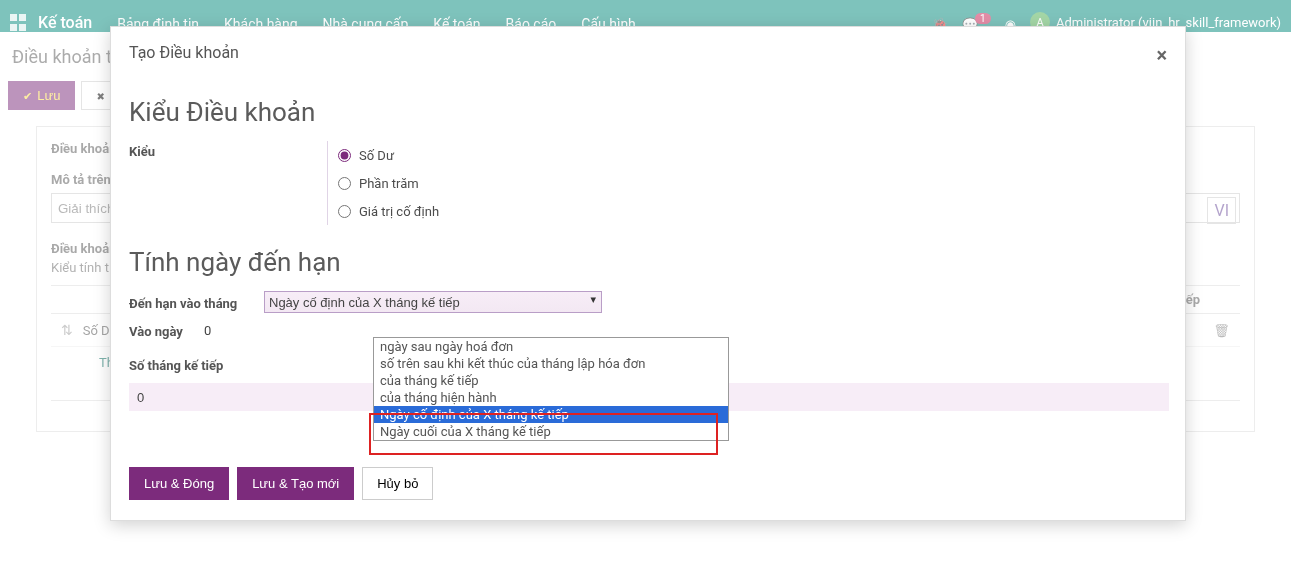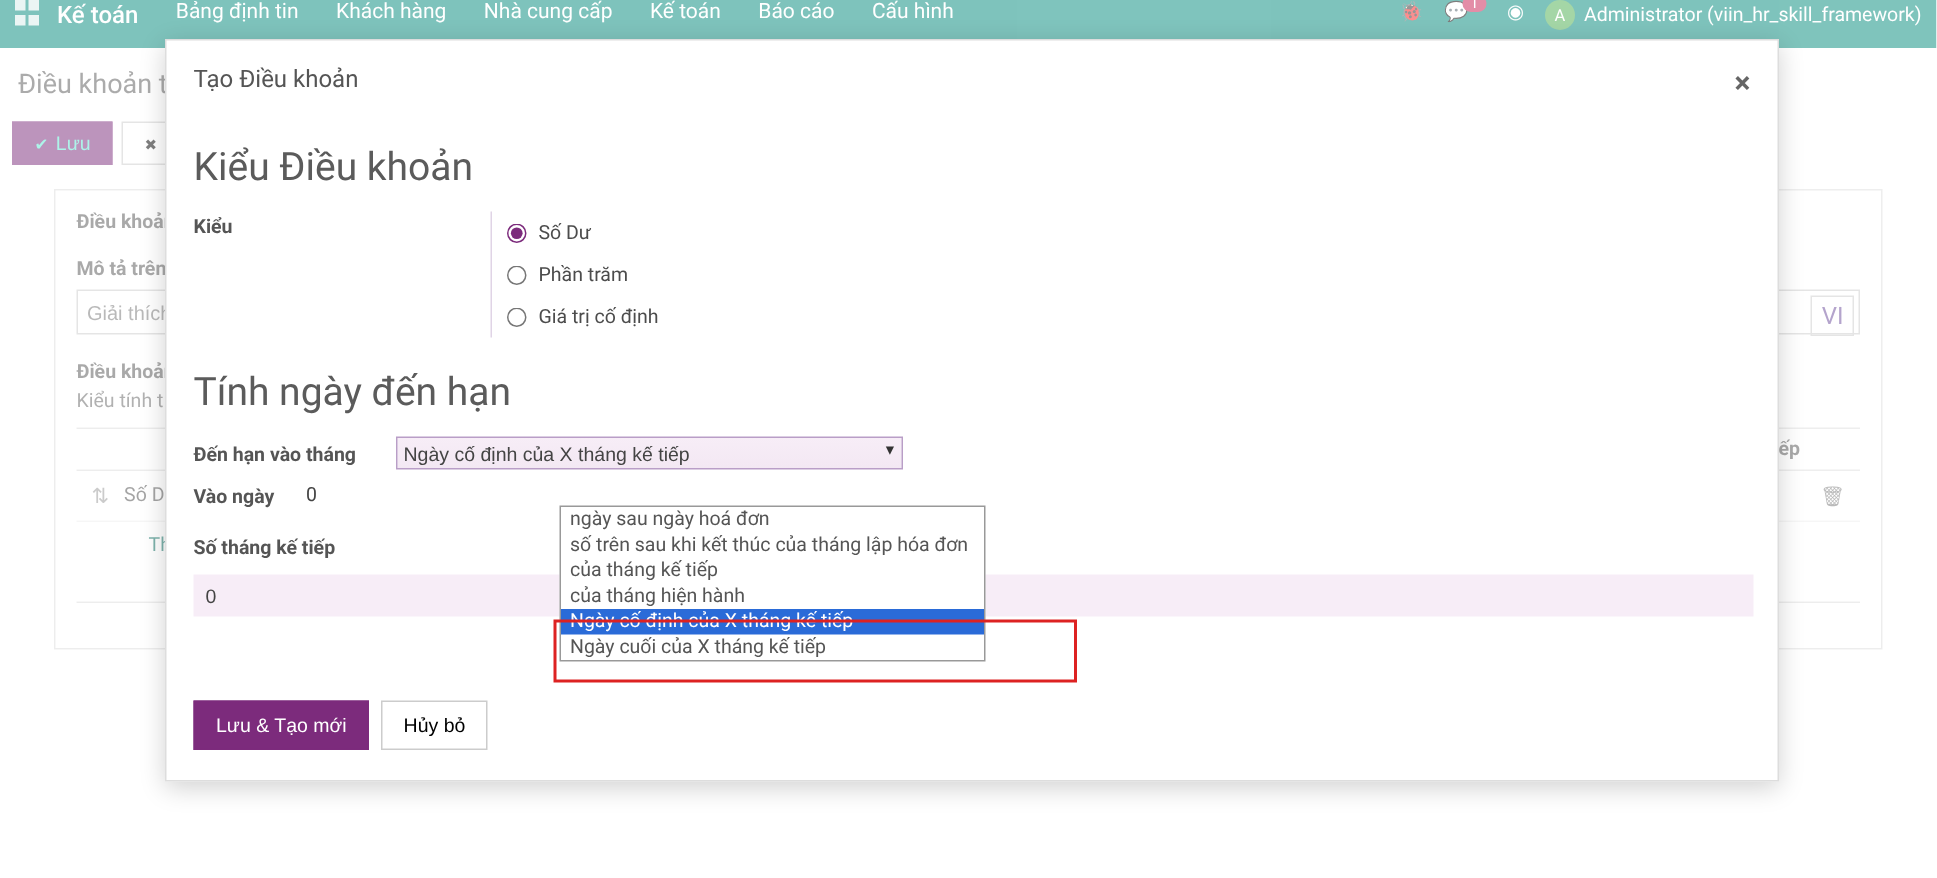--- a/index.html
+++ b/index.html
@@ -1,34 +1,34 @@
 <!DOCTYPE html>
 <html><head>
 <meta charset="utf-8">
 <style>
 * { box-sizing: border-box; margin: 0; padding: 0; }
 body { font-family: -apple-system, BlinkMacSystemFont, "Segoe UI", Roboto, sans-serif; font-size: 13px; color: #4c4c4c; background: #fff; width: 1291px; height: 585px; overflow: hidden; position: relative; }
 
 
-.topnav { background: #00897b; height: 32px; display: flex; align-items: flex-start; padding: 0 10px; color: #fff; opacity: 0.5; }
+.topnav { background: #00897b; height: 32px; display: flex; align-items: flex-end; padding: 0 10px; color: #fff; opacity: 0.5; }
 .topnav .apps-icon { width: 18px; height: 18px; display: inline-flex; flex-wrap: wrap; gap: 2px; margin-right: 10px; }
 .topnav .apps-icon span { width: 7px; height: 7px; background: rgba(255,255,255,0.85); }
 .topnav .app-name { font-weight: 500; font-size: 16px; margin-right: 25px; }
 .topnav .nav-item { margin-right: 25px; font-size: 14px; cursor: pointer; }
 .topnav .spacer { flex: 1; }
 .topnav .right-item { margin-left: 14px; display: flex; align-items: center; }
 .topnav .badge { background: #c81e52; color: #fff; border-radius: 8px; padding: 0 5px; font-size: 10px; margin-left: -4px; position: relative; top: -6px; }
 .topnav .avatar { width: 20px; height: 20px; border-radius: 50%; background: #4caf50; color: #fff; display: inline-flex; align-items: center; justify-content: center; font-size: 11px; margin-right: 6px; }
 
 
 .bg-page { position: absolute; top: 32px; left: 0; right: 0; bottom: 0; padding: 6px 8px; opacity: 0.5; }
 .bg-breadcrumb { font-size: 18px; color: #5a5a5a; padding: 8px 4px 14px; }
 .bg-toolbar { display: flex; gap: 6px; margin-bottom: 16px; }
 .btn { padding: 6px 14px; font-size: 13px; border: 1px solid #ccc; background: #fff; cursor: pointer; border-radius: 0; }
-.btn-primary { background: #7c2b7c; border-color: #7c2b7c; color: #5eead4; }
+.btn-primary { background: #7c2b7c; border-color: #7c2b7c; color: #fde047; }
 .btn-primary::before { content: "✔"; margin-right: 5px; font-size: 11px; }
 .btn-discard::before { content: "✖"; margin-right: 5px; font-size: 10px; }
 .bg-sheet { border: 1px solid #ddd; padding: 14px 14px 30px; margin: 0 28px; }
 .bg-label { font-weight: 700; color: #555; margin-bottom: 6px; display: block; }
 .bg-desc-lbl { font-weight: 700; color: #555; margin-top: 16px; margin-bottom: 6px; }
 .bg-input { border: 1px solid #ccc; height: 30px; padding: 4px 6px; width: 100%; color: #888; }
 .bg-lang { float: right; border: 1px solid #ccc; padding: 3px 6px; font-size: 16px; color: #6a4a9a; }
 .bg-section-label { font-weight: 700; color: #555; margin-top: 18px; margin-bottom: 4px; display: block; }
 .bg-subline { color: #666; margin-bottom: 10px; }
 .bg-table-head { border: 1px solid #ddd; border-left: none; border-right: none; padding: 6px 10px; display: flex; align-items: center; color: #555; font-weight: 700; }
@@ -51,21 +51,21 @@
 .modal h2.second { margin-top: 22px; }
 
 .select-box { width: 338px; height: 22px; border: 1px solid #b99ec7; background: linear-gradient(#f7edf7,#f3e8f3); font-size: 13px; padding: 1px 4px; color: #444; appearance: none; position: relative; }
 .select-wrap { position: relative; display: inline-block; }
 .select-wrap::after { content: "▾"; position: absolute; right: 6px; top: 2px; font-size: 11px; color: #333; pointer-events: none; }
 .num-val-text { color: #444; }
 
 .num-input-months { position: absolute; left: 128px; width: 1040px; height: 28px; border: none; background: #f7edf7; padding: 4px 8px; font-size: 13px; color: #444; }
 
 
-.listbox { position: absolute; top: 310px; left: 262px; width: 284px; background: #fff; border: 1px solid #999; z-index: 10; }
+.listbox { position: absolute; top: 310px; left: 262px; width: 356px; background: #fff; border: 1px solid #999; z-index: 10; }
 .listbox .opt { padding: 1px 6px; font-size: 13px; color: #555; cursor: pointer; }
 .listbox .opt.hi { background: #2a6bd8; color: #fff; }
 .highlight-box { position: absolute; top: 386px; left: 258px; width: 349px; height: 42px; border: 2px solid #d22; z-index: 11; pointer-events: none; }
 
 .modal-footer { margin-top: 56px; display: flex; gap: 8px; }
 .mbtn { padding: 8px 14px; font-size: 13px; border: 1px solid #ccc; background: #fff; cursor: pointer; }
 .mbtn.primary { background: #7c2b7c; color: #fff; border-color: #7c2b7c; }
 
 
 .bg-bottom-line { border-top: 1px solid #ddd; margin-top: 30px; }
@@ -186,16 +186,17 @@
     <div class="opt">ngày sau ngày hoá đơn</div>
     <div class="opt">số trên sau khi kết thúc của tháng lập hóa đơn</div>
     <div class="opt">của tháng kế tiếp</div>
     <div class="opt">của tháng hiện hành</div>
     <div class="opt hi">Ngày cố định của X tháng kế tiếp</div>
     <div class="opt">Ngày cuối của X tháng kế tiếp</div>
   </div>
   <div class="highlight-box"></div>
 
   <div class="modal-footer">
+    <button class="mbtn primary">Lưu &amp; Đóng</button>
     <button class="mbtn primary">Lưu &amp; Tạo mới</button>
     <button class="mbtn">Hủy bỏ</button>
   </div>
 </div>
 
 </body></html>

